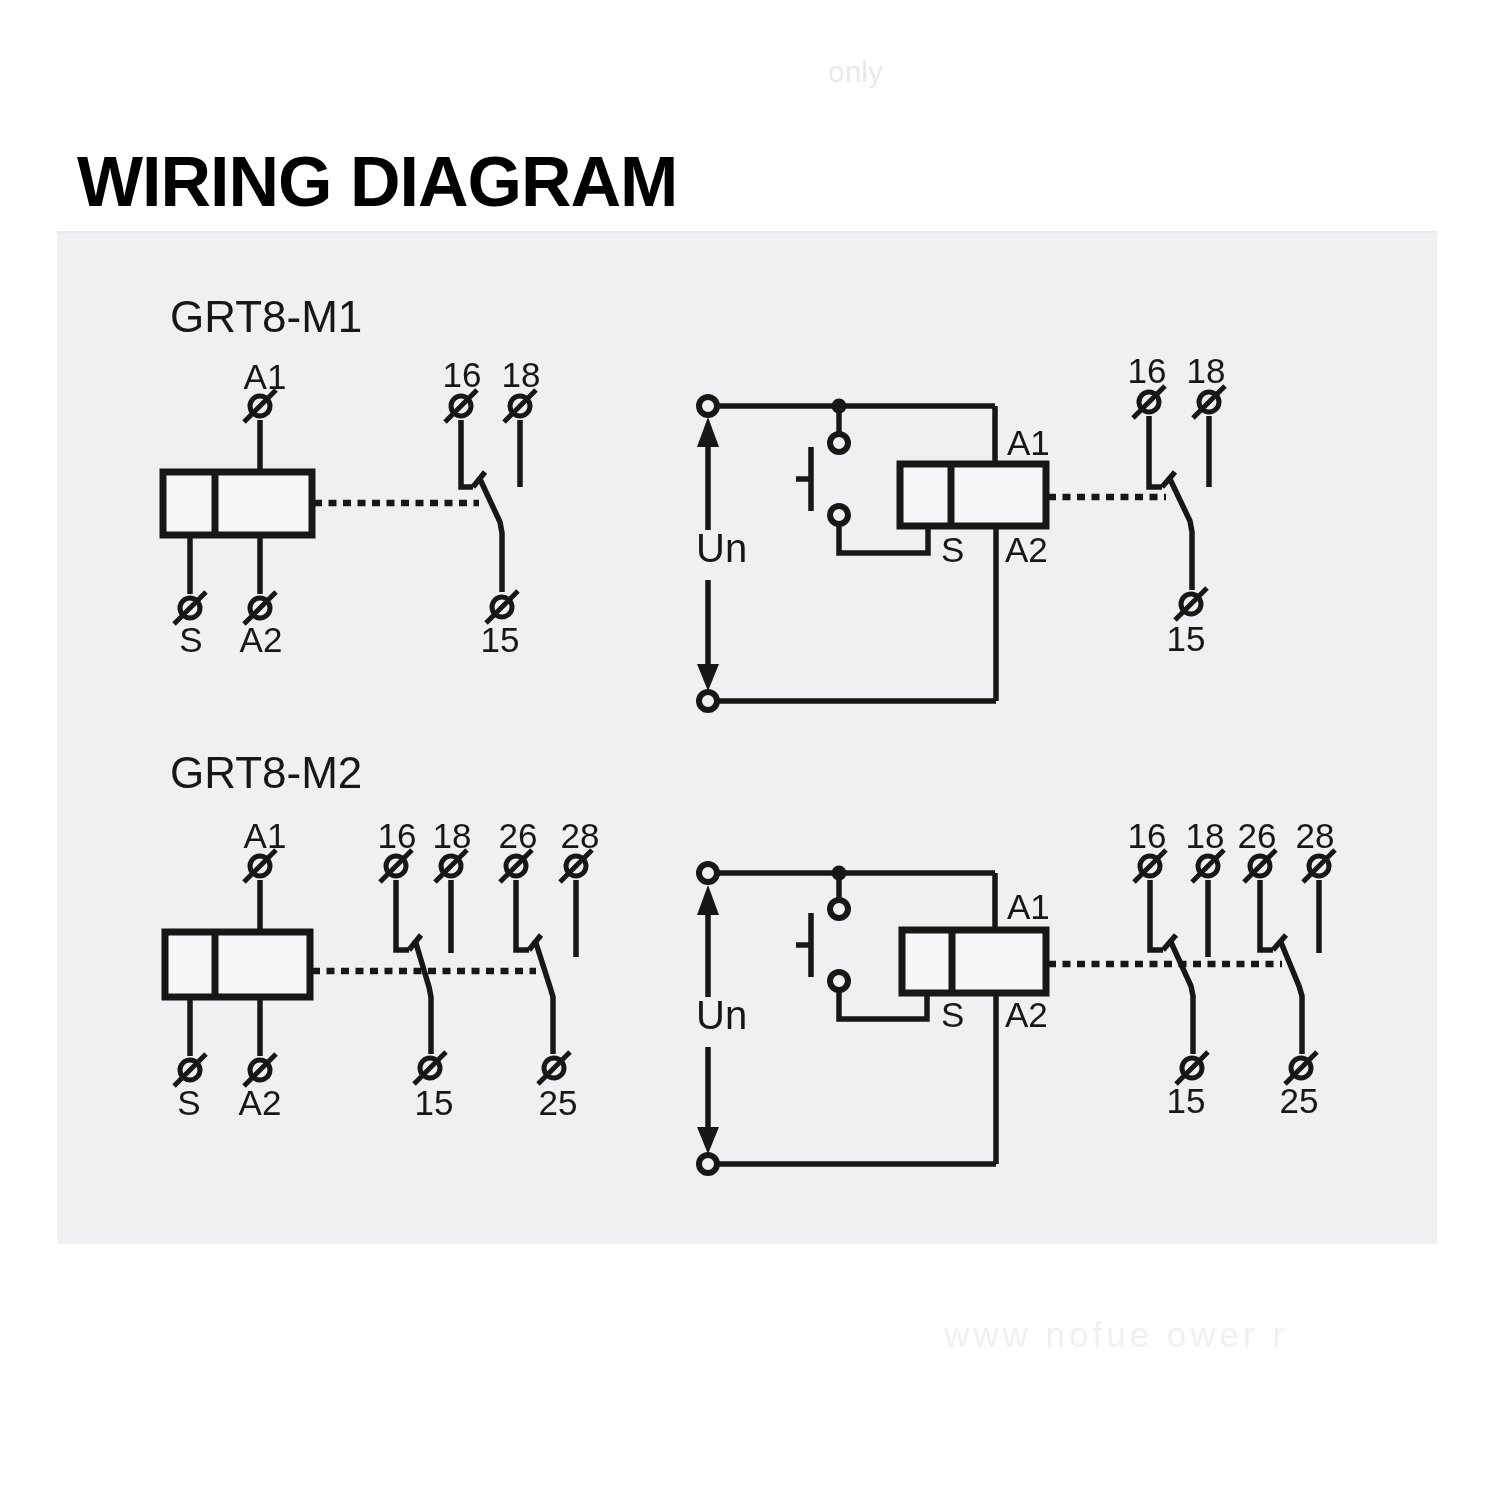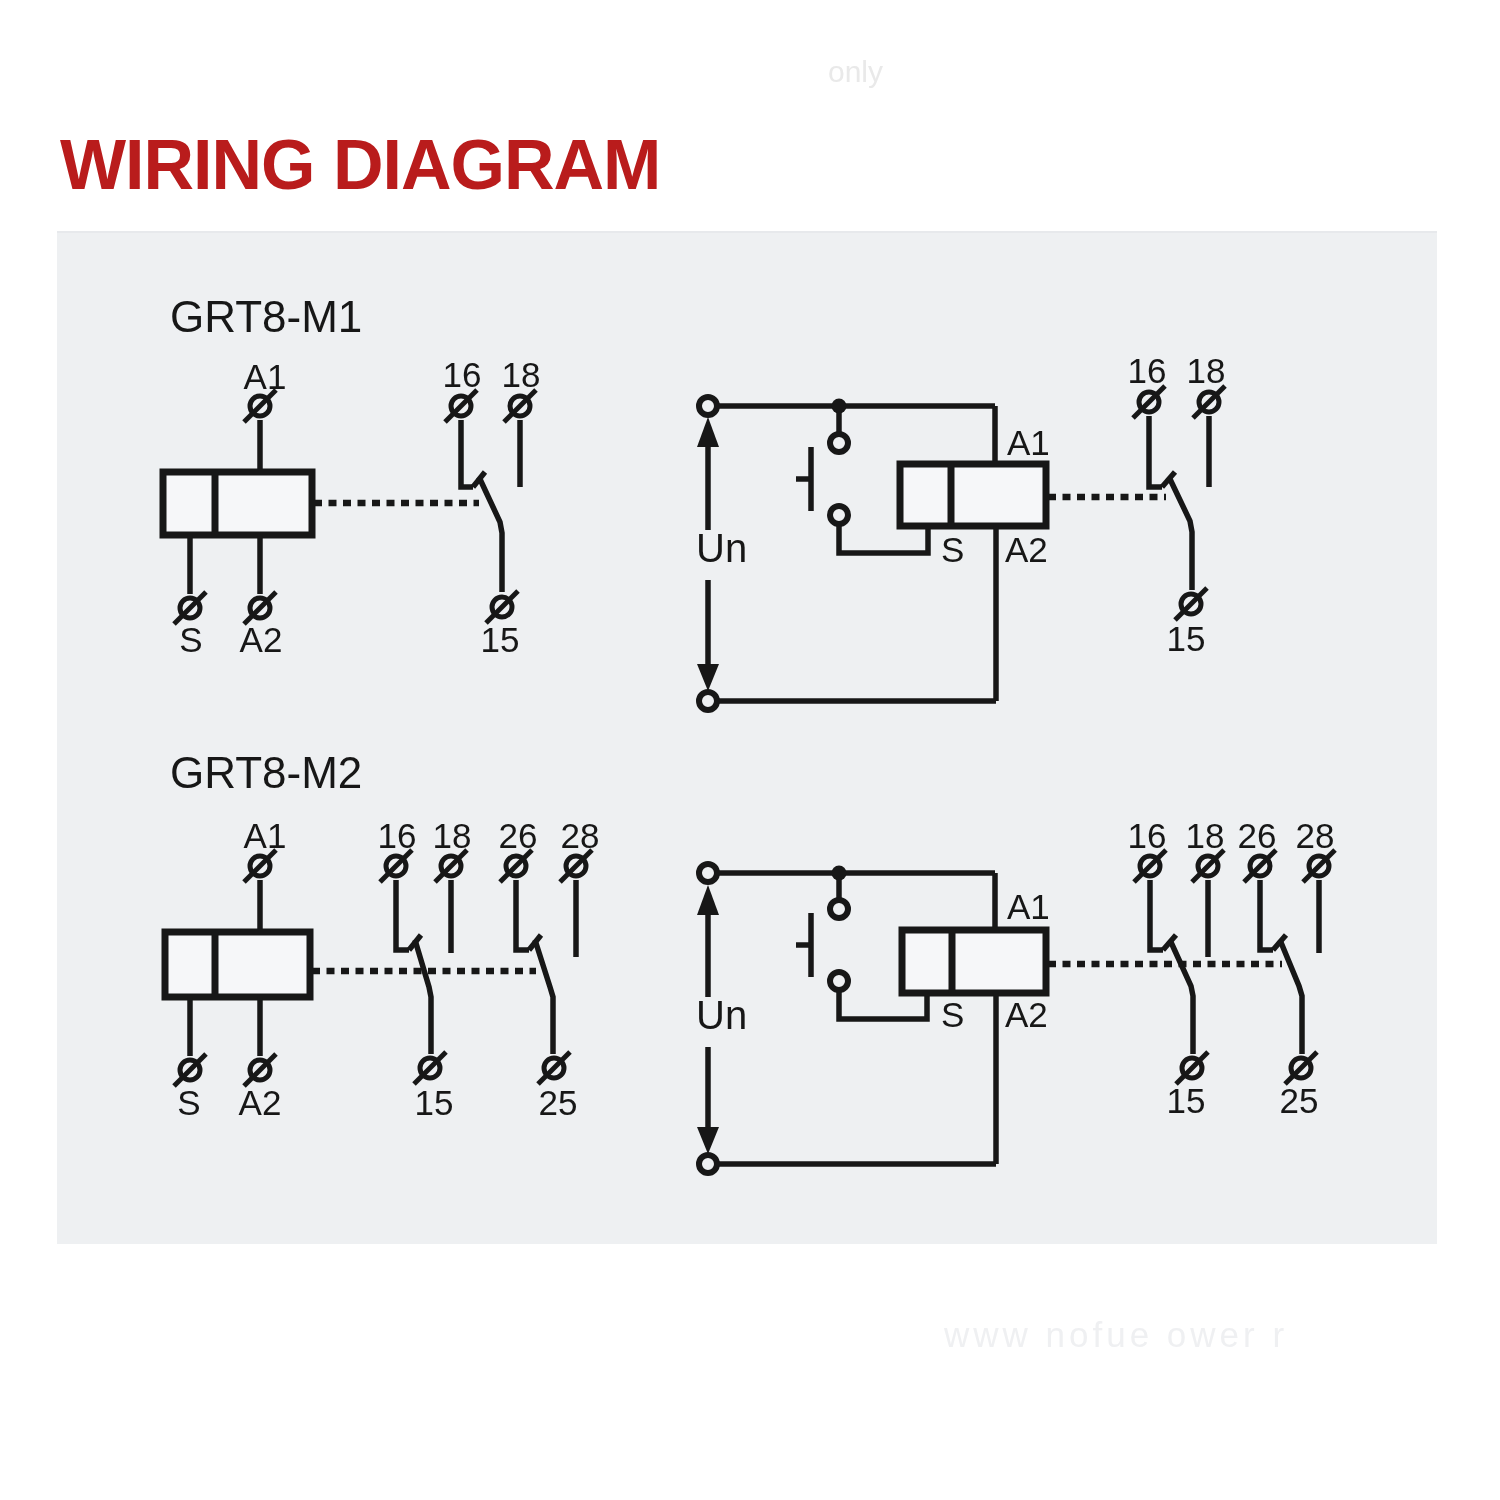--- a/index.html
+++ b/index.html
@@ -1,21 +1,21 @@
 <!DOCTYPE html>
 <html><head>
 <meta charset="utf-8">
 <style>
   html,body{margin:0;padding:0;background:#ffffff;}
   body{width:1500px;height:1500px;position:relative;overflow:hidden;
        font-family:"Liberation Sans", sans-serif;}
   .page-title{
-    position:absolute;left:60px;top:130px;margin:0;
+    position:absolute;left:60px;top:130px;margin:17px;
     font-size:70px;font-weight:bold;letter-spacing:-1px;
-    color:#b91c1c;line-height:70px;white-space:nowrap;text-align:right;
+    color:#000000;line-height:70px;white-space:nowrap;text-align:right;
   }
   .panel{
     position:absolute;left:57px;top:231px;width:1380px;height:1011px;
     background:#eef0f2;border-top:2px solid #e7e9ec;
   }
   .wm-top{
     position:absolute;left:828px;top:55px;font-size:30px;color:#e9e9e9;
   }
   .wm-bottom{
     position:absolute;left:944px;top:1315px;font-size:35px;color:#eff0f2;

